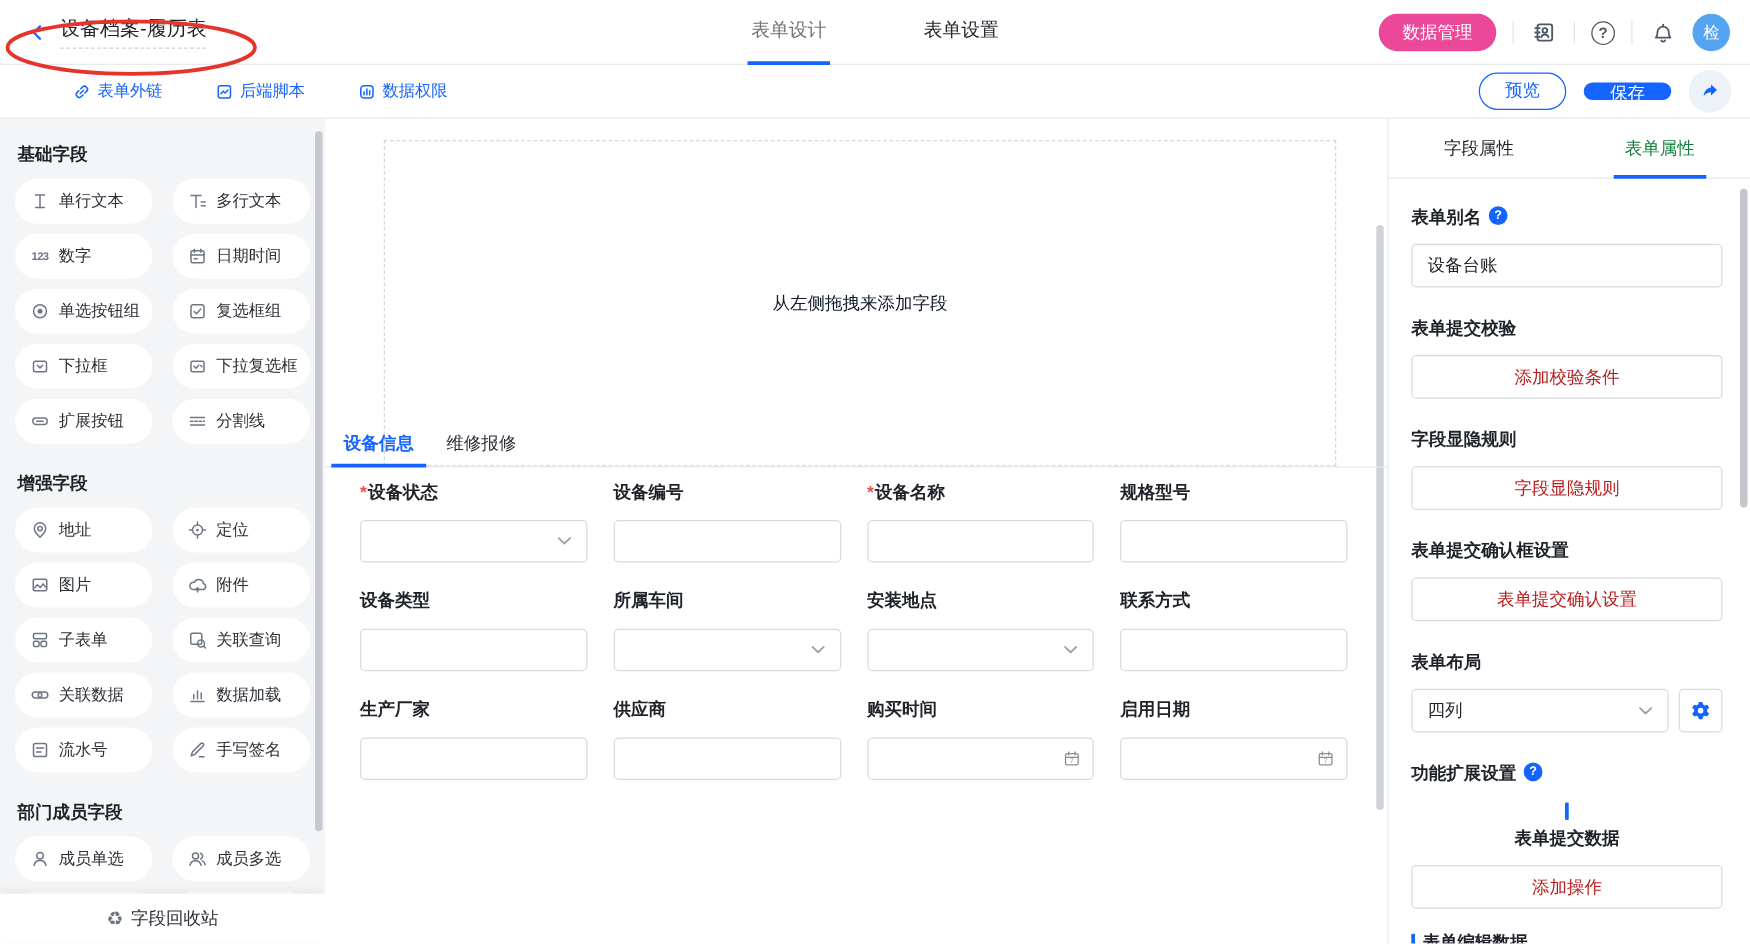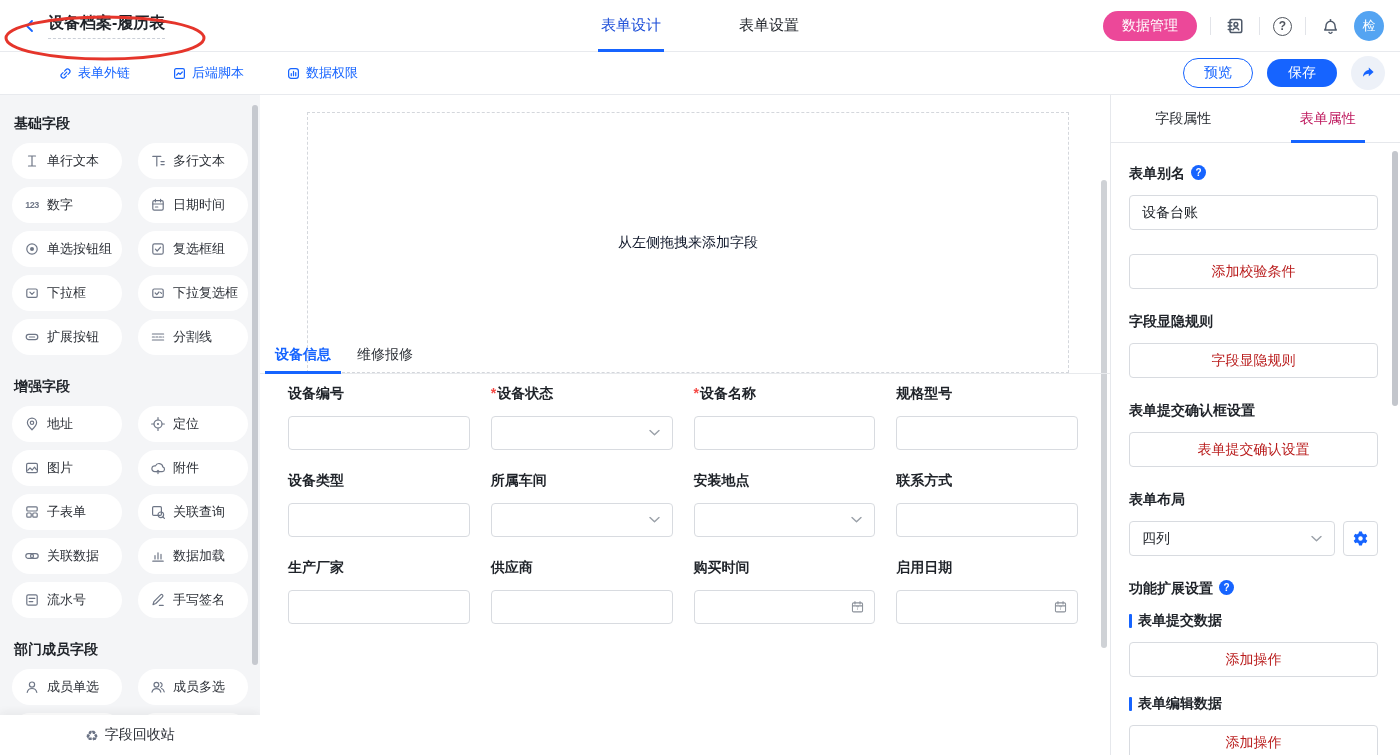--- a/index.html
+++ b/index.html
@@ -4,38 +4,38 @@
 <style>
   * { box-sizing: border-box; margin: 0; padding: 0; }
   html,body { width:1400px; height:755px; overflow:hidden; }
   body { font-family:"Liberation Sans","DejaVu Sans",sans-serif; background:#fff; color:#1f2329; }
   .app { position:relative; width:1400px; height:755px; background:#fff; overflow:hidden; }
 
   
   .header { position:absolute; top:0; left:0; right:0; height:52px; border-bottom:1px solid #e8eaee; background:#fff; display:flex; align-items:center; z-index:30; }
   .h-left { display:flex; align-items:center; padding-left:22px; gap:10px; position:relative; }
   .back { display:flex; align-items:center; cursor:pointer; }
-  .h-title { font-size:16px; font-weight:700; color:#1f2329; padding-bottom:4px; border-bottom:1px dashed #ccd1d9; }
+  .h-title { font-size:16px; font-weight:400; color:#1f2329; padding-bottom:4px; border-bottom:1px dashed #ccd1d9; }
   .annot { position:absolute; left:2px; top:1px; pointer-events:none; }
   .h-tabs { position:absolute; left:50%; top:0; transform:translateX(-50%); height:52px; display:flex; gap:72px; }
   .h-tab { height:52px; line-height:50px; font-size:15px; color:#1f2329; padding:0 3px; cursor:pointer; border-bottom:3px solid transparent; }
-  .h-tab.active { color:#1d4ed8; border-bottom-color:#1664ff; }
+  .h-tab.active { color:#737373; border-bottom-color:#1664ff; }
   .h-right { position:absolute; right:16px; top:0; height:52px; display:flex; align-items:center; gap:13px; }
   .btn-green { background:#ec4899; color:#fff; font-size:14px; border:none; height:30px; padding:0 19px; border-radius:16px; cursor:pointer; }
   .vsep { width:1px; height:18px; background:#e2e4e9; }
   .h-ic { width:22px; height:22px; display:flex; align-items:center; justify-content:center; cursor:pointer; }
   .help-ring { width:19px; height:19px; border:1.4px solid #51565e; border-radius:50%; color:#51565e; font-size:12px; font-weight:bold; display:flex; align-items:center; justify-content:center; cursor:pointer; }
   .avatar { width:30px; height:30px; border-radius:50%; background:#54a4f2; color:#fff; font-size:13px; display:flex; align-items:center; justify-content:center; cursor:pointer; }
 
   
   .toolbar { position:absolute; top:52px; left:0; right:0; height:43px; border-bottom:1px solid #e8eaee; background:#fff; display:flex; align-items:center; padding:0 15px 0 58px; z-index:20; }
   .t-link { display:flex; align-items:center; gap:5px; color:#1664ff; font-size:13px; margin-right:42px; cursor:pointer; }
   .t-right { margin-left:auto; display:flex; align-items:center; gap:14px; }
   .btn-preview { height:30px; padding:0 20px; border-radius:16px; border:1px solid #1664ff; color:#1664ff; background:#fff; font-size:14px; cursor:pointer; }
-  .btn-save { height:28px; padding:0 21px; border-radius:16px; border:none; color:#fff; background:#1664ff; font-size:14px; cursor:pointer; }
+  .btn-save { height:14px; padding:0 21px; border-radius:16px; border:none; color:#fff; background:#1664ff; font-size:14px; cursor:pointer; }
   .btn-share { width:34px; height:34px; border-radius:50%; border:none; background:#edf1f8; display:flex; align-items:center; justify-content:center; cursor:pointer; }
 
   
   .sidebar { position:absolute; top:95px; left:0; bottom:0; width:260px; background:#f4f5f7; overflow:hidden; }
   .side-inner { padding:18px 12px 0 12px; }
   .sec-title { font-size:14px; font-weight:700; color:#1f2329; height:20px; line-height:20px; margin:0 0 10px 2px; }
   .pill-grid { display:grid; grid-template-columns:1fr 1fr; gap:8px 16px; margin-bottom:21px; }
   .pill-btn { height:36px; background:#fff; border:none; border-radius:18px; display:flex; align-items:center; gap:7px; padding-left:12px; font-size:13px; color:#2b2f36; cursor:grab; }
   .pill-btn svg { flex:none; }
   .num-ic { font-size:9px; font-weight:700; color:#6e7686; letter-spacing:-0.5px; width:16px; text-align:center; }
@@ -57,21 +57,21 @@
   .ctl.member { border-style:dashed; border-color:#cfd3d9; display:flex; align-items:center; justify-content:center; color:#b9bdc4; font-size:14px; }
   .chev { position:absolute; right:12px; top:50%; transform:translateY(-50%); }
   .cal { position:absolute; right:9px; top:50%; transform:translateY(-50%); }
   .canvas-scrollbar { position:absolute; right:3px; top:85px; width:6px; height:468px; border-radius:3px; background:#cfd2d6; }
 
   
   .panel { position:absolute; top:95px; right:0; bottom:0; width:290px; background:#fff; border-left:1px solid #e6e8ec; overflow:hidden; }
   .p-tabbar { height:48px; border-bottom:1px solid #e6e8ec; display:flex; }
   .p-tab { flex:1; display:flex; justify-content:center; cursor:pointer; }
   .p-tab span { height:48px; line-height:46px; font-size:14px; color:#1f2329; padding:0 9px; border-bottom:3px solid transparent; }
-  .p-tab.active span { color:#be185d; border-bottom-color:#1664ff; }
+  .p-tab.active span { color:#15803d; border-bottom-color:#1664ff; }
   .p-body { padding:22px 22px 0 18px; }
   .p-label { font-size:14px; font-weight:600; color:#1f2329; display:flex; align-items:flex-start; gap:6px; margin-bottom:12px; }
   .help-dot { width:15px; height:15px; border-radius:50%; background:#1664ff; color:#fff; font-size:10px; font-weight:bold; display:flex; align-items:center; justify-content:center; cursor:pointer; }
   .p-input { width:100%; height:35px; border:1px solid #d8dbe0; border-radius:4px; padding:0 12px; font-size:14px; color:#1f2329; outline:none; font-family:inherit; }
   .p-btn { width:100%; height:35px; border:1px solid #d8dbe0; border-radius:4px; background:#fff; font-size:14px; color:#b91c1c; cursor:pointer; font-family:inherit; }
   .p-sec { margin-top:24px; }
   .layout-row { display:flex; gap:8px; }
   .p-select { flex:1; position:relative; height:35px; border:1px solid #d8dbe0; border-radius:4px; font-size:14px; color:#1f2329; display:flex; align-items:center; padding-left:12px; cursor:pointer; }
   .gear-btn { width:35px; height:35px; border:1px solid #d8dbe0; border-radius:4px; background:#fff; display:flex; align-items:center; justify-content:center; cursor:pointer; }
   .sub-head { display:flex; align-items:center; gap:6px; font-size:14px; font-weight:600; color:#1f2329; margin-top:18px; }
@@ -341,30 +341,30 @@
     </div>
 
     <div class="c-tabbar">
       <div class="c-tab active">设备信息</div>
       <div class="c-tab">维修报修</div>
     </div>
 
     <div class="form-grid">
 
       <div class="fld">
-        <div class="fld-label"><span>设备编号</span></div>
-        <div class="ctl"></div>
-      </div>
-      <div class="fld">
         <div class="fld-label"><span class="req">*</span><span>设备状态</span></div>
         <div class="ctl">
             <svg class="chev" width="11" height="7" viewBox="0 0 11 7">
               <polyline points="1,1 5.5,5.3 10,1" fill="none" stroke="#9aa0a8" stroke-width="1.4" stroke-linecap="round" stroke-linejoin="round"></polyline>
             </svg>
           </div>
+      </div>
+      <div class="fld">
+        <div class="fld-label"><span>设备编号</span></div>
+        <div class="ctl"></div>
       </div>
       <div class="fld">
         <div class="fld-label"><span class="req">*</span><span>设备名称</span></div>
         <div class="ctl"></div>
       </div>
       <div class="fld">
         <div class="fld-label"><span>规格型号</span></div>
         <div class="ctl"></div>
       </div>
 
@@ -441,20 +441,23 @@
     </div>
     <div class="p-body">
 
       <div class="p-label">
         <span>表单别名</span>
         <span class="help-dot">?</span>
       </div>
       <input class="p-input" value="设备台账" style="">
 
       <div class="p-sec">
+        <div class="p-label">
+            <span>表单提交校验</span>
+          </div>
         <button class="p-btn">添加校验条件</button>
       </div>
 
       <div class="p-sec">
         <div class="p-label">
             <span>字段显隐规则</span>
           </div>
         <button class="p-btn">字段显隐规则</button>
       </div>
 
@@ -483,21 +486,21 @@
               </svg>
           </button>
         </div>
       </div>
 
       <div class="p-sec">
         <div class="p-label">
           <span>功能扩展设置</span>
           <span class="help-dot">?</span>
         </div>
-        <div class="sub-head" style="margin-top:14px;">
+        <div class="sub-head" style="margin-top:14px;flex-direction:column;">
             <i class="blue-bar"></i>
             <span>表单提交数据</span>
           </div>
         <button class="p-btn">添加操作</button>
         <div class="sub-head">
             <i class="blue-bar"></i>
             <span>表单编辑数据</span>
           </div>
         <button class="p-btn">添加操作</button>
       </div>

